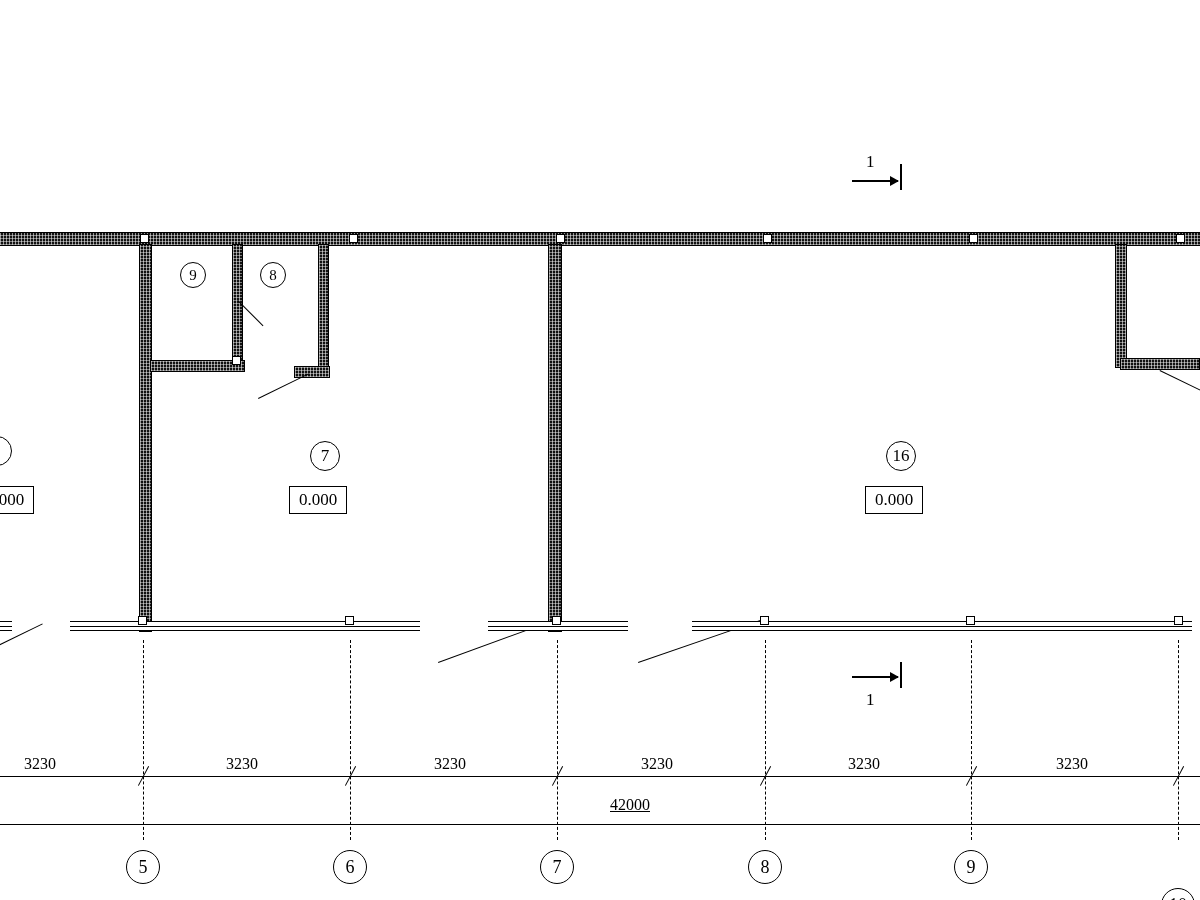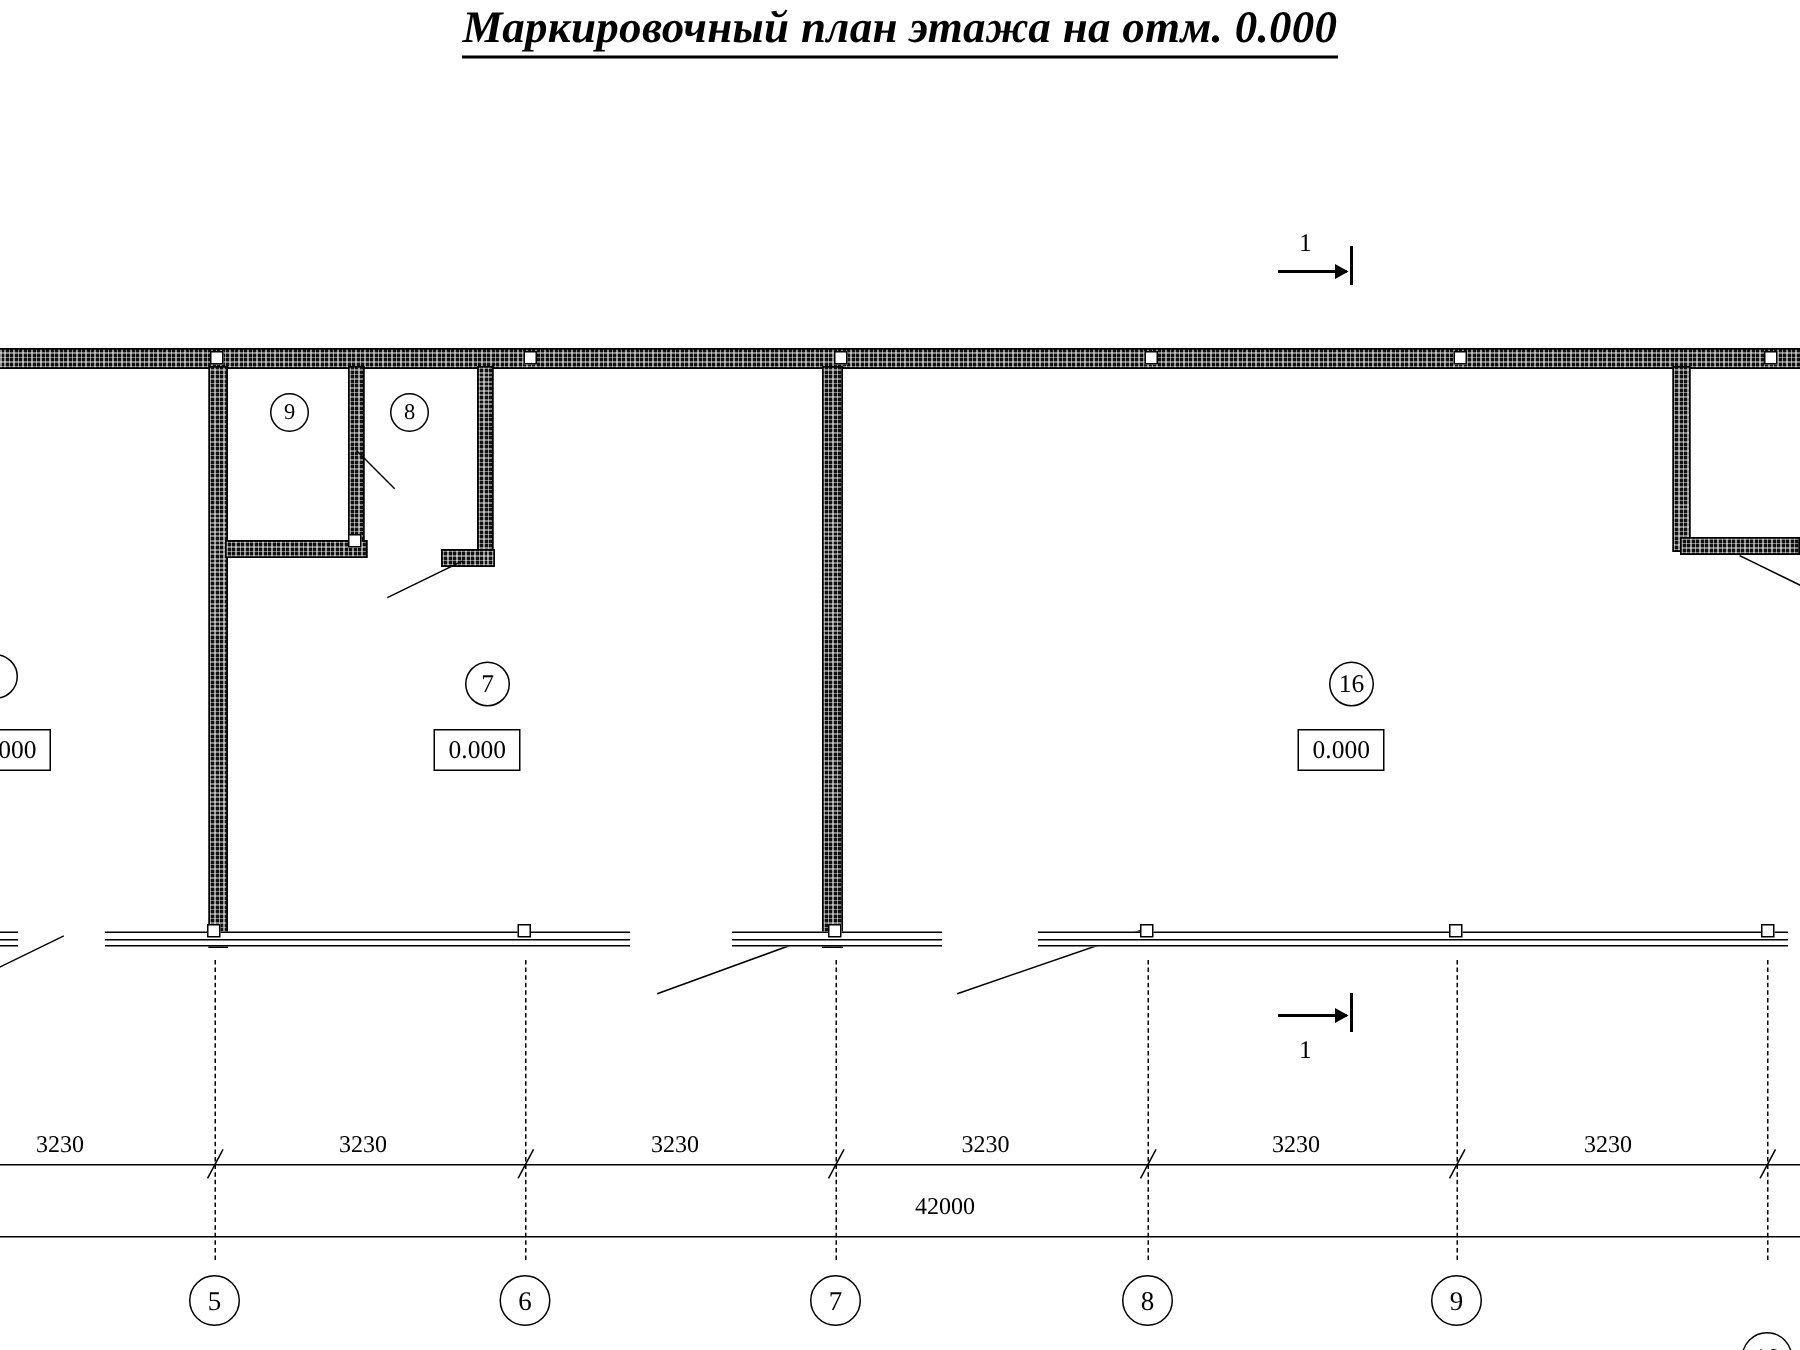--- a/index.html
+++ b/index.html
@@ -172,23 +172,20 @@
     border-top: 5px solid transparent;
     border-bottom: 5px solid transparent;
     border-left: 9px solid #000;
   }
 </style>
 </head>
 <body>
 
 <div id="sheet">
 
-  <div class="title">
-    <span>Маркировочный план этажа на отм. 0.000</span>
-  </div>
 
   <div class="sec-mark" style="left:852px; top:158px;">
     <div class="lbl" style="left:14px; top:-6px;">1</div>
     <div class="bar" style="left:0px; top:22px; width:46px;"></div>
     <div class="arrow-head" style="left:38px; top:18px;"></div>
     <div class="flag" style="left:48px; top:6px; height:26px;"></div>
   </div>
 
   <div class="sec-mark" style="left:852px; top:668px;">
     <div class="bar" style="left:0px; top:8px; width:46px;"></div>
@@ -285,21 +282,21 @@
   <div class="tick" style="left:1178px; top:765px;"></div>
 
   <div class="dim-text" style="left:-10px; top:755px; width:100px;">3230</div>
   <div class="dim-text" style="left:192px; top:755px; width:100px;">3230</div>
   <div class="dim-text" style="left:400px; top:755px; width:100px;">3230</div>
   <div class="dim-text" style="left:607px; top:755px; width:100px;">3230</div>
   <div class="dim-text" style="left:814px; top:755px; width:100px;">3230</div>
   <div class="dim-text" style="left:1022px; top:755px; width:100px;">3230</div>
 
   <div class="dim-line" style="left:-10px; top:824px; width:1220px;"></div>
-  <div class="dim-text" style="left:580px; top:796px; width:100px;">42000</div>
+  <div class="dim-text" style="left:580px; top:796px; width:100px;text-decoration:underline;">42000</div>
 
   <div class="axis-bubble" style="left:126px; top:850px;">
     <span>5</span>
   </div>
   <div class="axis-bubble" style="left:333px; top:850px;">
     <span>6</span>
   </div>
   <div class="axis-bubble" style="left:540px; top:850px;">
     <span>7</span>
   </div>

